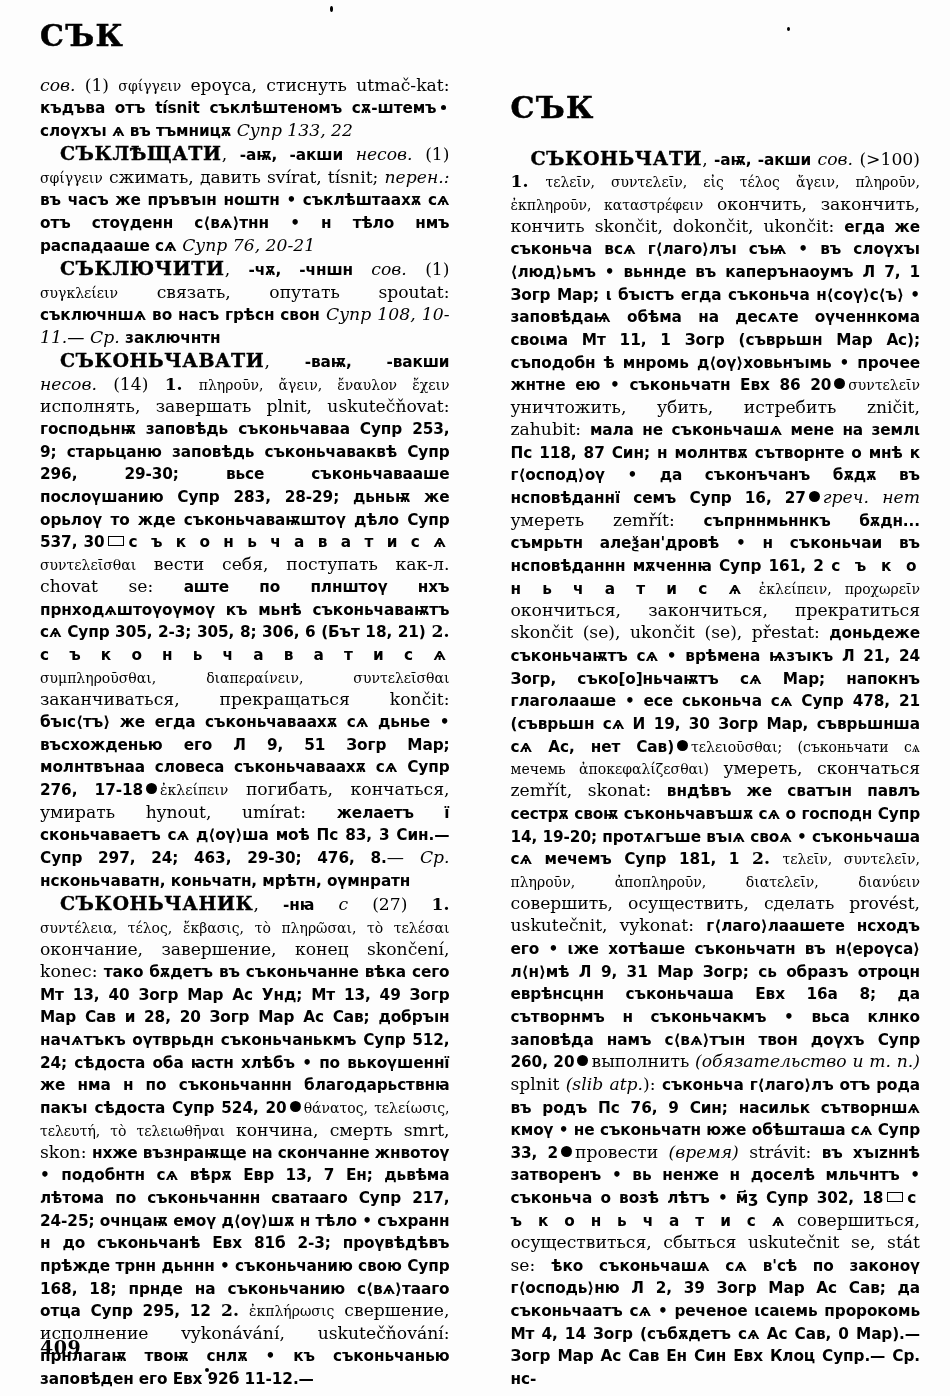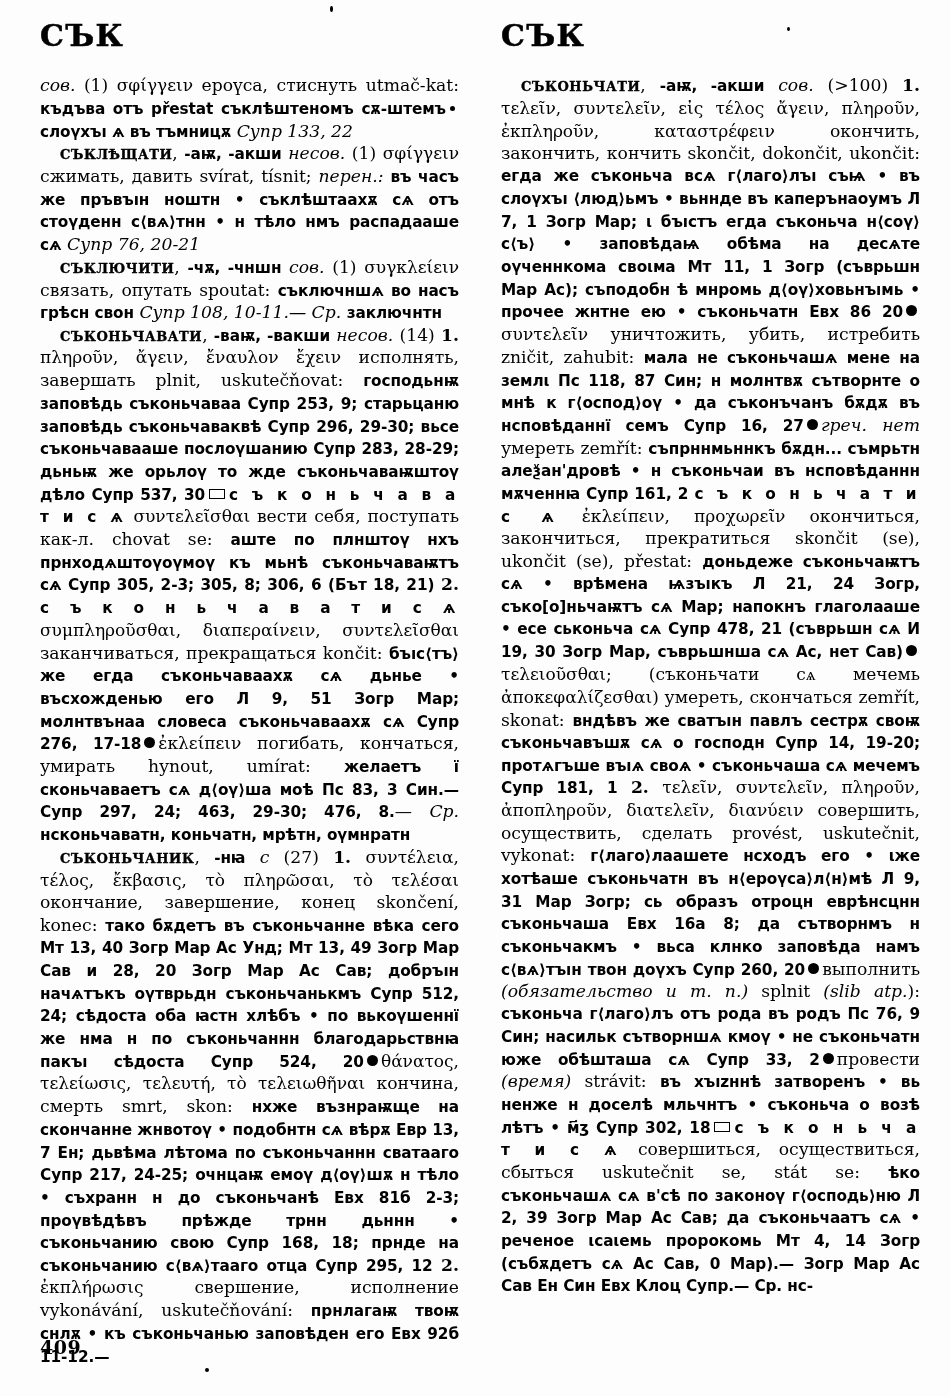--- a/index.html
+++ b/index.html
@@ -23,22 +23,23 @@
   .page-inner {
     position: absolute;
     left: 40px;
     top: 0;
     width: 880px;
     height: 1396px;
   }
   .col-wrap {
     display: flex;
     flex-direction: row;
-    gap: 42px;
+    gap: 61px;
     width: 880px;
+    align-items: flex-end;
   }
   .col {
     width: 419px;
   }
   .running-head {
     font-family: "DejaVu Serif", "Liberation Serif", serif;
     font-weight: bold;
     font-size: 30px;
     letter-spacing: 1.5px;
     padding-top: 16px;
@@ -59,35 +60,35 @@
     margin: 0;
     padding: 0;
     text-indent: 20px;
   }
   .entries p.noind {
     text-indent: 0;
   }
   
   .hw {
     font-weight: bold;
-    font-size: 13px;
+    font-size: 19px;
     letter-spacing: 0.6px;
     -webkit-text-stroke: 0.35px #000;
   }
   
   .ocs {
     font-family: "DejaVu Sans", "Liberation Sans", sans-serif;
     font-weight: bold;
     font-size: 15.3px;
     letter-spacing: -0.1px;
   }
   
   .gk {
     font-family: "DejaVu Serif", "Liberation Serif", serif;
-    font-size: 17px;
+    font-size: 14px;
   }
   
   .it {
     font-style: italic;
     margin-top: 12px;
   }
   .bi {
     font-style: italic;
     font-weight: bold;
   }
@@ -157,21 +158,21 @@
 
   <div class="page-inner">
     <div class="col-wrap">
 
       <div class="col">
 
         <div class="running-head">СЪК</div>
 
         <div class="entries">
 
-          <p class="noind"><span class="it">сов.</span><span> (1) </span><span class="gk">σφίγγειν</span><span> ероүса, стиснуть utmač-</span><span>kat: </span><span class="ocs">къдъва отъ přestat съклѣштеномъ сѫ-штемъ</span><span class="bul"></span><span class="ocs">слоүхъı ѧ въ тъмницѫ</span><span class="it"> Супр 133, 22</span></p>
+          <p class="noind"><span class="it">сов.</span><span> (1) </span><span class="gk">σφίγγειν</span><span> ероүса, стиснуть utmač-</span><span>kat: </span><span class="ocs">къдъва отъ tísnit съклѣштеномъ сѫ-штемъ</span><span class="bul"></span><span class="ocs">слоүхъı ѧ въ тъмницѫ</span><span class="it"> Супр 133, 22</span></p>
 
           <p><span class="hw">СЪКЛѢЩАТИ</span><span>, </span><span class="ocs">-аѭ, -акши</span><span> </span><span class="it">несов.</span><span> </span><span>(1)</span><span> </span><span class="gk">σφίγγειν</span><span> </span><span>сжимать, давить</span><span> </span><span>svírat, tísnit</span><span>; </span><span class="it">перен.:</span><span> </span><span class="ocs">въ часъ же пръвъıн ноштн • съклѣштаахѫ сѧ отъ стоүденн с⟨вѧ⟩тнн • н тѣло нмъ распадааше сѧ</span><span> </span><span class="it">Супр 76, 20-21</span></p>
 
           <p><span class="hw">СЪКЛЮЧИТИ</span><span>, </span><span class="ocs">-чѫ, -чншн</span><span> </span><span class="it">сов.</span><span> </span><span>(1)</span><span> </span><span class="gk">συγκλείειν</span><span> </span><span>связать, опутать</span><span> </span><span>spoutat</span><span>: </span><span class="ocs">съключншѧ во насъ грѣсн свон</span><span> </span><span class="it">Супр 108, 10-11.</span><span class="it">— Ср.</span><span> </span><span class="ocs">заключнтн</span></p>
 
           <p><span class="hw">СЪКОНЬЧАВАТИ</span><span>, </span><span class="ocs">-ваѭ, -вакши</span><span> </span><span class="it">несов.</span><span> </span><span>(14)</span><span> </span><span class="b">1.</span><span> </span><span class="gk">πληροῦν, ἄγειν, ἔναυλον ἔχειν</span><span> </span><span>исполнять, завершать</span><span> </span><span>plnit, uskutečňovat</span><span>: </span><span class="ocs">господьнѭ заповѣдь съконьчаваа Супр 253, 9; старьцаню заповѣдь съконьчаваквѣ Супр 296, 29-30; вьсе съконьчавааше послоүшанию Супр 283, 28-29; дьньѭ же орьлоү то жде съконьчаваѭштоү дѣло Супр 537, 30</span><span class="rect"></span><span class="sp">с ъ к о н ь ч а в а т и   с ѧ</span><span> </span><span class="gk">συντελεῖσθαι</span><span> </span><span>вести себя, поступать как-л.</span><span> </span><span>chovat se</span><span>: </span><span class="ocs">аште по плнштоү нхъ прнходѧштоүоүмоү къ мьнѣ съконьчаваѭтъ сѧ Супр 305, 2-3; 305, 8; 306, 6 (Бът 18, 21)</span><span> </span><span class="b">2.</span><span> </span><span class="sp">с ъ к о н ь ч а в а т и   с ѧ</span><span> </span><span class="gk">συμπληροῦσθαι, διαπεραίνειν, συντελεῖσθαι</span><span> </span><span>заканчиваться, прекращаться</span><span> </span><span>končit</span><span>: </span><span class="ocs">бъıс⟨тъ⟩ же егда съконьчавaaхѫ сѧ дьнье • въсхожденью его Л 9, 51 Зогр Мар; молнтвънаа словеса съконьчаваахѫ сѧ Супр 276, 17-18</span><span class="dot-big"></span><span class="gk">ἐκλείπειν</span><span> </span><span>погибать, кончаться, умирать</span><span> </span><span>hynout, umírat</span><span>: </span><span class="ocs">желаетъ ї сконьчаваетъ сѧ д⟨оү⟩ша моѣ Пс 83, 3 Син.— Супр 297, 24; 463, 29-30; 476, 8.</span><span>— </span><span class="it">Ср.</span><span> </span><span class="ocs">нсконьчаватн, коньчатн, мрѣтн, оүмнратн</span></p>
 
           <p><span class="hw">СЪКОНЬЧАНИК</span><span>, </span><span class="ocs">-нꙗ</span><span> </span><span class="it">с</span><span> </span><span>(27)</span><span> </span><span class="b">1.</span><span> </span><span class="gk">συντέλεια, τέλος, ἔκβασις, τὸ πληρῶσαι, τὸ τελέσαι</span><span> </span><span>окончание, завершение, конец</span><span> </span><span>skončení, konec</span><span>: </span><span class="ocs">тако бѫдетъ въ съконьчанне вѣка сего Мт 13, 40 Зогр Мар Ас Унд; Мт 13, 49 Зогр Мар Сав и 28, 20 Зогр Мар Ас Сав; добръıн начѧтъкъ оүтврьдн съконьчанькмъ Супр 512, 24; сѣдоста оба ꙗстн хлѣбъ • по вькоүшеннї же нма н по съконьчаннн благодарьствнꙗ пакъı сѣдоста Супр 524, 20</span><span class="dot-big"></span><span class="gk">θάνατος, τελείωσις, τελευτή, τὸ τελειωθῆναι</span><span> </span><span>кончина, смерть</span><span> </span><span>smrt, skon</span><span>: </span><span class="ocs">нхже възнраѭще на скончанне жнвотоү • подобнтн сѧ вѣрѫ Евр 13, 7 Ен; дьвѣма лѣтома по съконьчаннн сватааго Супр 217, 24-25; очнцаѭ емоү д⟨оү⟩шѫ н тѣло • съхранн н до съконьчанѣ Евх 81б 2-3; проүвѣдѣвъ прѣжде трнн дьннн • съконьчанию свою Супр 168, 18; прнде на съконьчанию с⟨вѧ⟩тааго отца Супр 295, 12</span><span> </span><span class="b">2.</span><span> </span><span class="gk">ἐκπλήρωσις</span><span> </span><span>свершение, исполнение</span><span> </span><span>vykonávání, uskutečňování</span><span>: </span><span class="ocs">прнлагаѭ твоѭ снлѫ • къ съконьчанью заповѣден его Евх 92б 11-12.—</span></p>
 
         </div>

